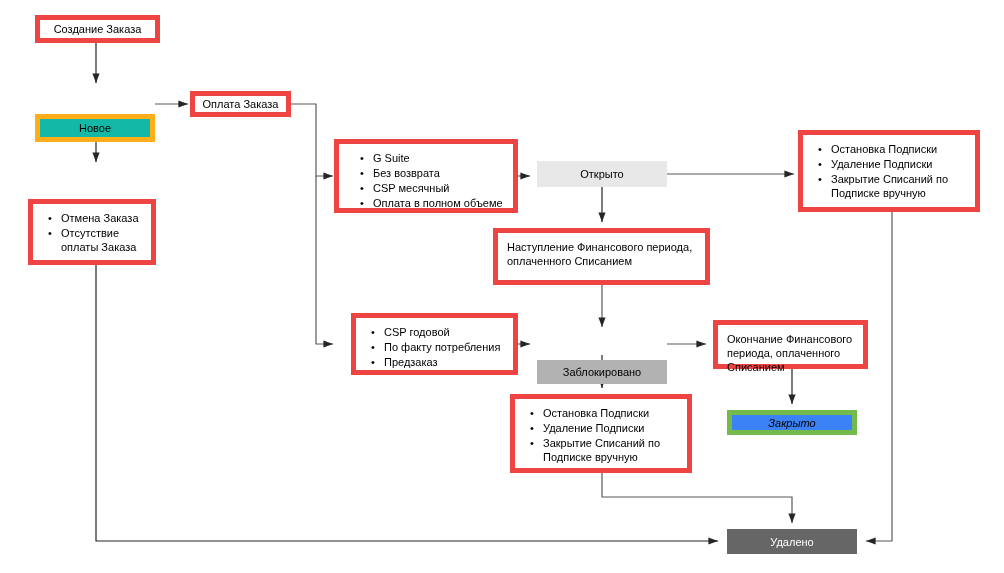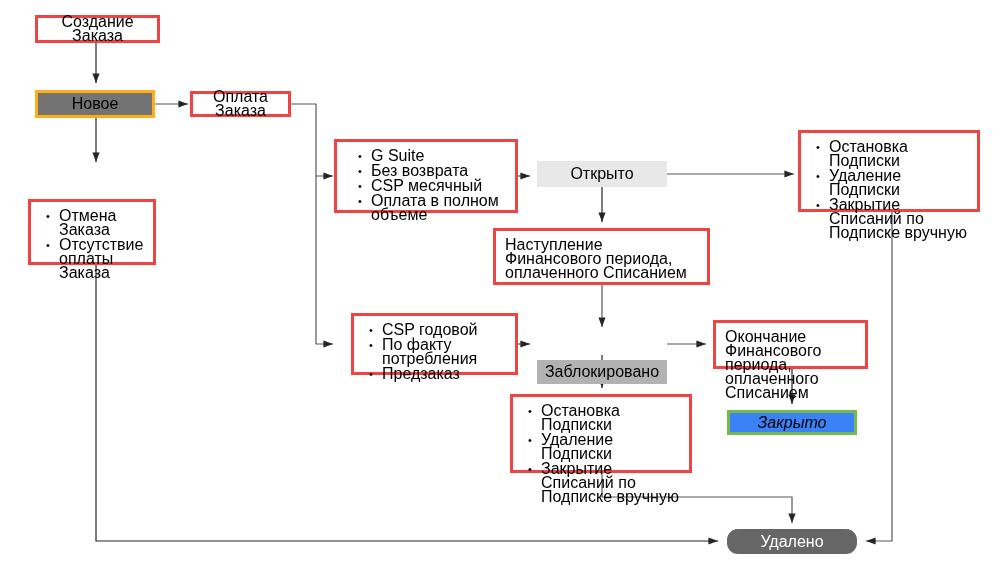--- a/index.html
+++ b/index.html
@@ -21,24 +21,24 @@
   svg.edges {
     position: absolute;
     top: 0;
     left: 0;
     width: 1004px;
     height: 573px;
   }
   .node {
     position: absolute;
     box-sizing: border-box;
-    border: 3px solid #ef4444;
+    border: 5px solid #ef4444;
     background: #ffffff;
     color: #000000;
-    font-size: 16px;
+    font-size: 11px;
     line-height: 14px;
   }
   .node.center {
     display: flex;
     align-items: center;
     justify-content: center;
     text-align: center;
   }
   .node.textleft {
     padding: 7px 8px 6px 9px;
@@ -56,25 +56,25 @@
     margin: 0 0 1px 0;
     padding: 0;
   }
   .node.bullets li::before {
     content: "\2022";
     position: absolute;
     left: -13px;
     top: -0.5px;
     font-size: 11px;
   }
-  .fill-orange { background: #737373; border-color: #FFAE1A; }
+  .fill-orange { background: #14b8a6; border-color: #FFAE1A; margin-top: 24px; }
   .fill-lightgray { background: #E8E8E8; border-color: #E8E8E8; }
   .fill-midgray { background: #B2B2B2; border-color: #B2B2B2; }
   .fill-green { background: #3b82f6; border-color: #74B94B; font-style: italic; }
-  .fill-darkgray { background: #666666; border-color: #666666; color: #FFFFFF; border-radius: 11px; }
+  .fill-darkgray { background: #666666; border-color: #666666; color: #FFFFFF; }
   .plain-line { line-height: 14px; }
 </style>
 </head>
 <body>
 
 <div id="diagram-root">
 
   <svg class="edges" viewBox="0 0 1004 573" xmlns="http://www.w3.org/2000/svg">
     <defs>
       <marker id="arrow-dark" markerWidth="9" markerHeight="9" refX="8" refY="3" orient="auto" markerUnits="strokeWidth">

